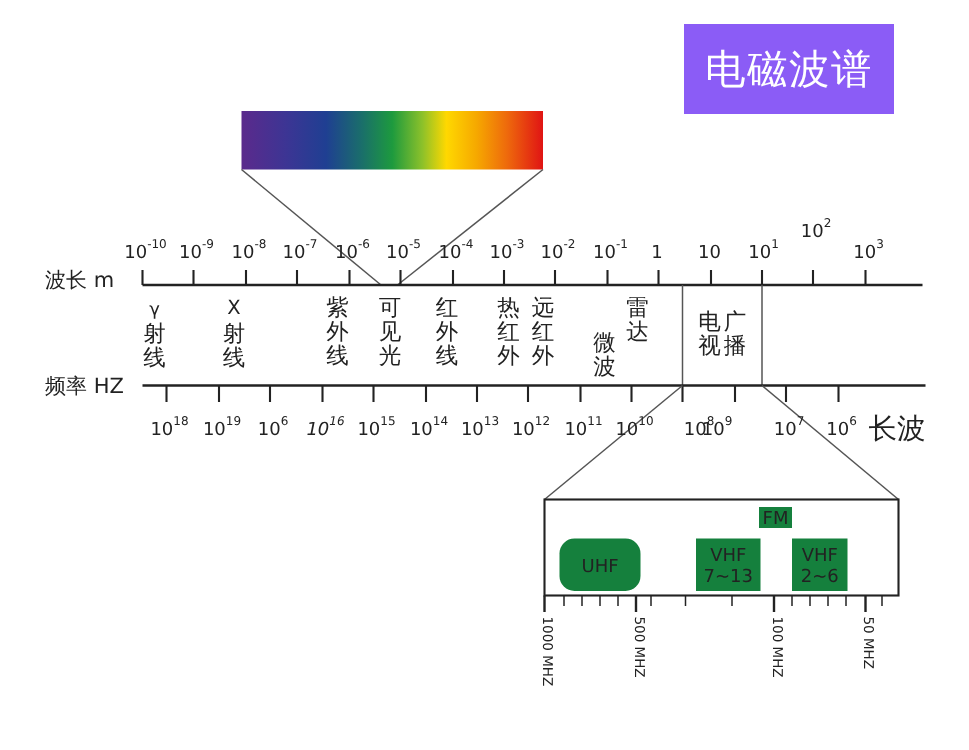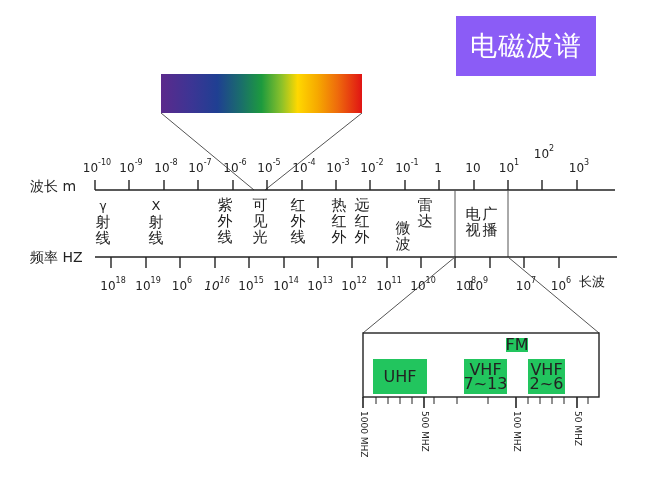--- a/index.html
+++ b/index.html
@@ -9,21 +9,21 @@
   .title-box { left:456px; top:16px; width:140px; height:60px; background:#8b5cf6;
                color:#fff; font-size:27px; display:flex; align-items:center; justify-content:center;
                letter-spacing:1px; }
   .spectrum { left:161px; top:74px; width:201px; height:39px;
     background:linear-gradient(to right,#5b2a8c 0%,#3c3594 15%,#1f3f92 28%,#1a6f6a 40%,#1d9a3e 50%,#8cc12a 60%,#ffd800 68%,#f6a800 78%,#ee6a0c 88%,#e01414 100%); }
   svg.lines { position:absolute; left:0; top:0; }
   .tick-label { position:absolute; font-size:12px; white-space:nowrap; transform:translateX(-50%); color:#222; }
   .tick-label sup { font-size:8px; vertical-align:7px; margin-left:0; }
   .axis-name { position:absolute; font-size:14px; white-space:nowrap; }
   .band { position:absolute; font-size:15px; line-height:16px; text-align:center; width:16px; color:#222; }
-  .bigbox-label { position:absolute; background:#22c55e; font-size:16px; display:flex; align-items:center;
+  .bigbox-label { position:absolute; background:#15803d; font-size:12px; display:flex; align-items:center;
                   justify-content:center; text-align:center; line-height:14px; color:#222; }
   .mhz { position:absolute; font-size:9px; white-space:nowrap; transform-origin:0 0; transform:rotate(90deg); color:#222; }
 </style>
 </head>
 <body>
 
 <div class="abs title-box">电磁波谱</div>
 
 <div class="abs spectrum"></div>
 
@@ -163,41 +163,41 @@
 <div class="band" style="left:465px;top:206px;">
   <div>电</div>
     <div>视</div>
 </div>
 <div class="band" style="left:482px;top:206px;">
   <div>广</div>
     <div>播</div>
 </div>
 
 <div class="axis-name" style="left:30px;top:249px;">频率 HZ</div>
-<div class="axis-name" style="left:579px;top:273px;font-size:13px;">长波</div>
+<div class="axis-name" style="left:579px;top:273px;font-size:19px;">长波</div>
 
 <div>
   <span class="tick-label" style="left:113px;top:276px;"><span>10</span><sup>18</sup></span>
   <span class="tick-label" style="left:148px;top:276px;"><span>10</span><sup>19</sup></span>
   <span class="tick-label" style="left:182px;top:276px;"><span>10</span><sup>6</sup></span>
   <span class="tick-label" style="left:217px;top:276px;font-style:italic;"><span>10</span><sup>16</sup></span>
   <span class="tick-label" style="left:251px;top:276px;"><span>10</span><sup>15</sup></span>
   <span class="tick-label" style="left:286px;top:276px;"><span>10</span><sup>14</sup></span>
   <span class="tick-label" style="left:320px;top:276px;"><span>10</span><sup>13</sup></span>
   <span class="tick-label" style="left:354px;top:276px;"><span>10</span><sup>12</sup></span>
   <span class="tick-label" style="left:389px;top:276px;text-align:right;"><span>10</span><sup>11</sup></span>
   <span class="tick-label" style="left:423px;top:276px;"><span>10</span><sup>10</sup></span>
   <span class="tick-label" style="left:478px;top:276px;"><span>10</span><sup>9</sup></span>
   <span class="tick-label" style="left:466px;top:276px;"><span>10</span><sup>8</sup></span>
   <span class="tick-label" style="left:526px;top:276px;"><span>10</span><sup>7</sup></span>
   <span class="tick-label" style="left:561px;top:276px;"><span>10</span><sup>6</sup></span>
 </div>
 
 <div class="bigbox-label" style="left:506px;top:338px;width:22px;height:14px;">FM</div>
-<div class="bigbox-label" style="left:373px;top:359px;width:54px;height:35px;">UHF</div>
+<div class="bigbox-label" style="left:373px;top:359px;width:54px;height:35px;border-radius:10px;">UHF</div>
 <div class="bigbox-label" style="left:464px;top:359px;width:43px;height:35px;flex-direction:column;">
   <div>VHF</div>
     <div>7~13</div>
 </div>
 <div class="bigbox-label" style="left:528px;top:359px;width:37px;height:35px;flex-direction:column;">
   <div>VHF</div>
     <div>2~6</div>
 </div>
 
 <div class="mhz" style="left:369px;top:411px;">1000 MHZ</div>

